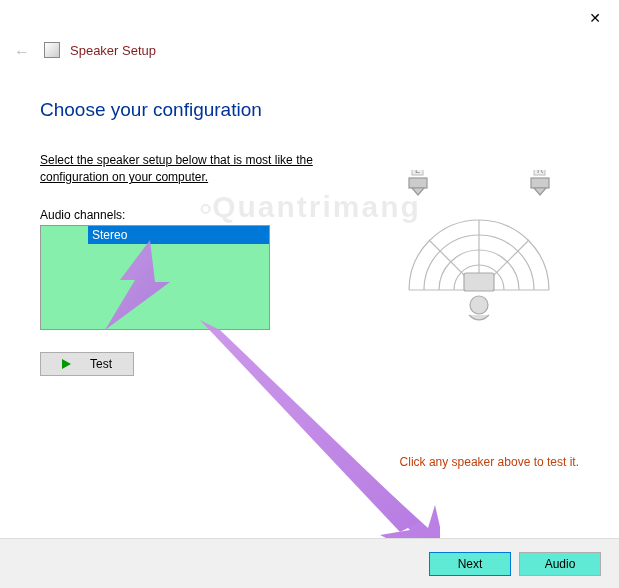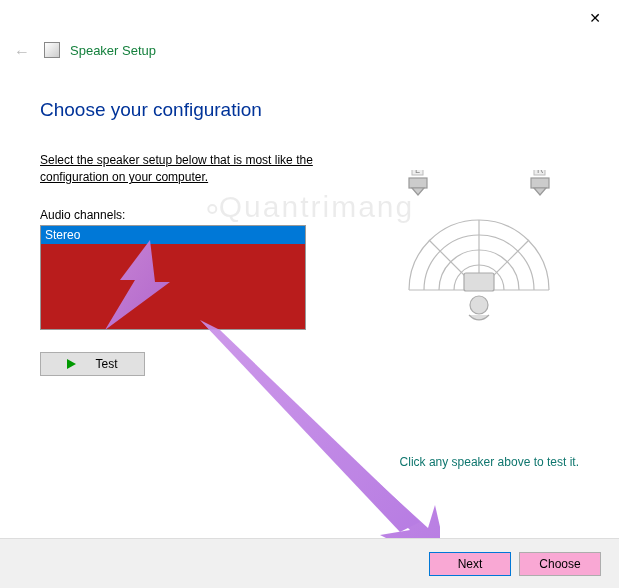--- a/index.html
+++ b/index.html
@@ -38,21 +38,21 @@
     }
     .app-icon {
       width: 16px;
       height: 16px;
       background: linear-gradient(135deg,#fff,#ccc);
       border: 1px solid #888;
       display: inline-block;
     }
     .app-title {
       font-size: 13px;
-      color: #15803d;
+      color: #7f1d1d;
     }
     .content {
       padding: 20px 40px 0 40px;
     }
     .heading {
       color: #003399;
       font-size: 19px;
       font-weight: 400;
       margin: 20px 0 31px 0;
     }
@@ -60,35 +60,36 @@
       color: #000;
       line-height: 1.45;
       max-width: 300px;
       text-decoration: underline;
     }
     .channels-label {
       margin-top: 21px;
       margin-bottom: 3px;
     }
     .listbox {
-      width: 266px;
+      width: 230px;
       height: 105px;
       border: 1px solid #999;
-      background: #b91c1c;
+      background: #86efac;
+      padding-left: 47px;
     }
     .list-item {
       padding: 2px 4px;
     }
     .list-item.selected {
       background: #0078d7;
       color: #fff;
     }
     .test-btn {
       margin-top: 22px;
-      width: 105px;
+      width: 94px;
       height: 24px;
       border: 1px solid #adadad;
       background: #e1e1e1;
       display: inline-flex;
       align-items: center;
       justify-content: center;
       gap: 19px;
       cursor: pointer;
       font-family: inherit;
       font-size: 12px;
@@ -104,54 +105,54 @@
       right: 35px;
       top: 170px;
       width: 210px;
       height: 180px;
       color: #aaa;
     }
     .hint {
       position: absolute;
       right: 40px;
       top: 455px;
-      color: #0f766e;
+      color: #c2410c;
     }
     .button-bar {
       position: absolute;
       bottom: 0; left: 0; right: 0;
       height: 50px;
       background: #f0f0f0;
       border-top: 1px solid #ddd;
       display: flex;
       justify-content: flex-end;
       align-items: center;
       padding-right: 18px;
       gap: 8px;
     }
     .wiz-btn {
       width: 82px;
       height: 24px;
       border: 1px solid #adadad;
-      background: #f9a8d4;
+      background: #5eead4;
       font-family: inherit;
       font-size: 12px;
       cursor: pointer;
     }
     .wiz-btn.primary {
       border: 1px solid #0078d7;
     }
     .watermark {
       position: absolute;
       left: 50%; top: 190px;
       transform: translateX(-50%);
       font-size: 30px;
       letter-spacing: 2px;
       color: rgba(0,0,0,0.08);
-      font-weight: 400;
+      font-weight: 700;
       pointer-events: none;
     }
     .wm-dot {
       display:inline-block;width:10px;height:10px;border:2px solid rgba(0,0,0,0.08);border-radius:50%;vertical-align:middle;margin:0 2px;
     }
     .arrow { position: absolute; pointer-events: none; }
   </style>
 </head>
 <body>
 
@@ -232,14 +233,14 @@
   </g>
 
   <g fill="url(#pg)" opacity="0.9" transform="translate(70,20)">
     <polygon points="70,60 280,270 250,275 320,310 305,245 298,268"></polygon>
     <polygon points="70,60 90,70 290,262 270,272"></polygon>
   </g>
 </svg>
 
 <div class="button-bar">
   <button class="wiz-btn primary">Next</button>
-  <button class="wiz-btn">Choose</button>
+  <button class="wiz-btn">Audio</button>
 </div>
 
 </body></html>

